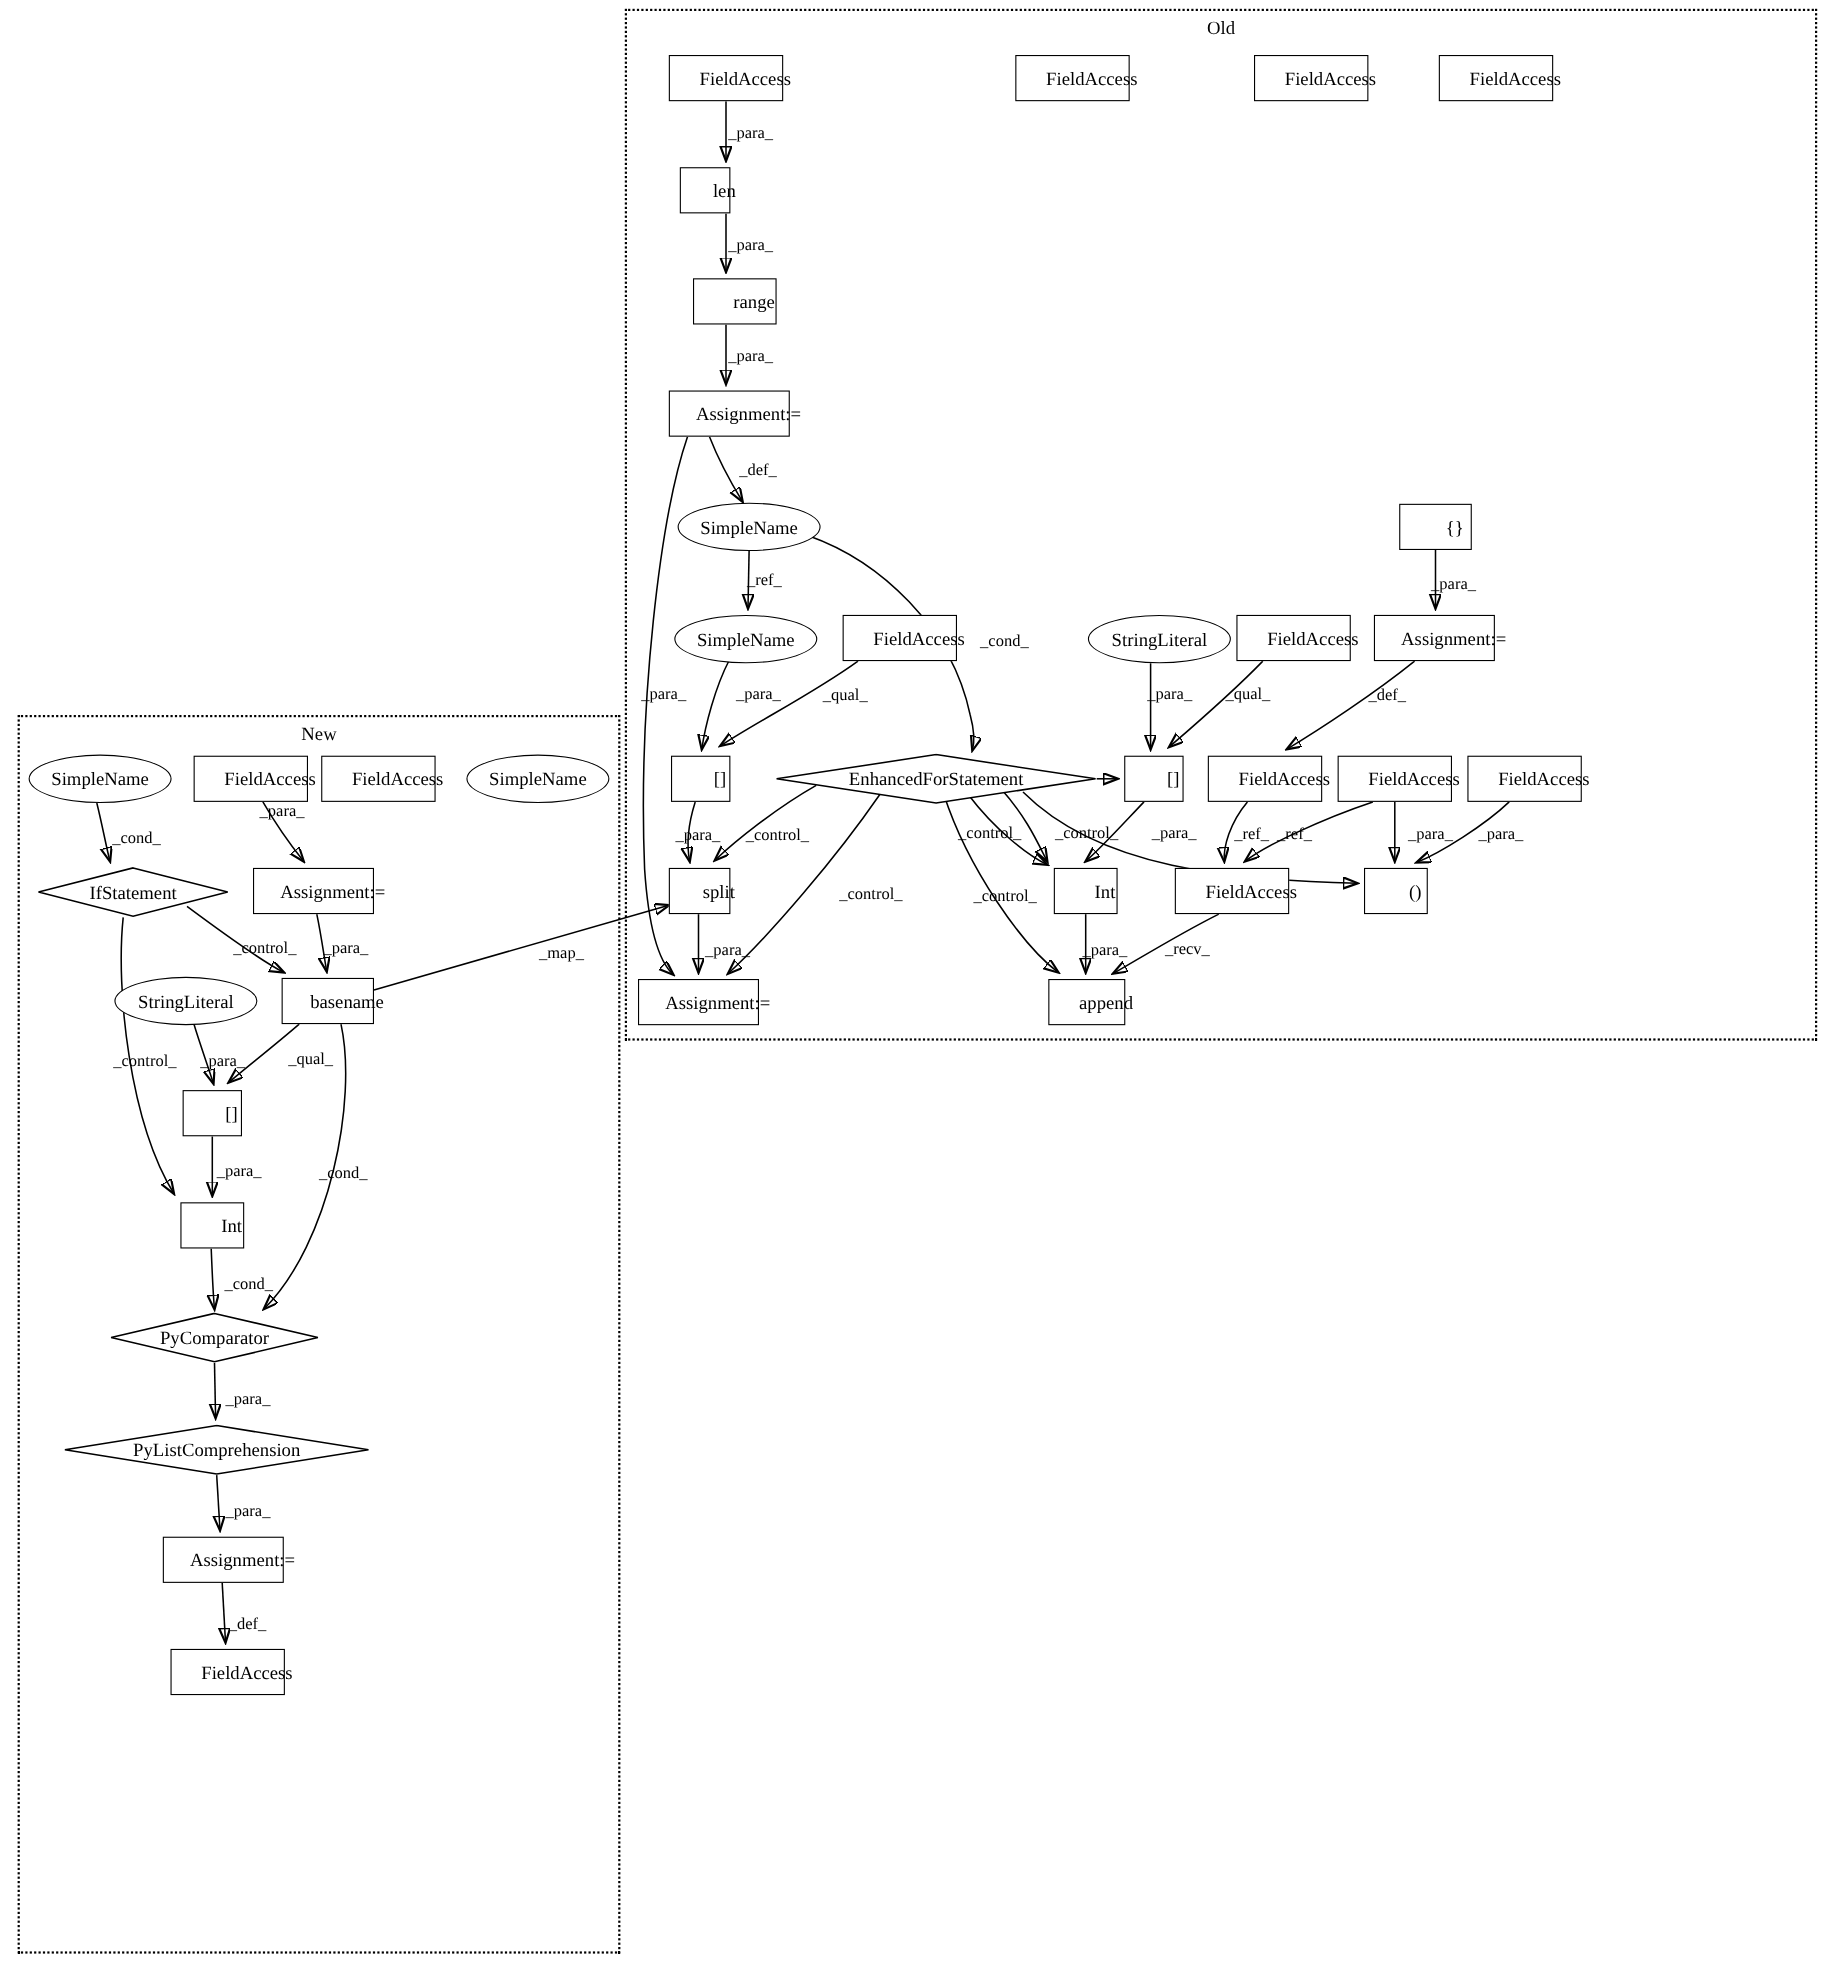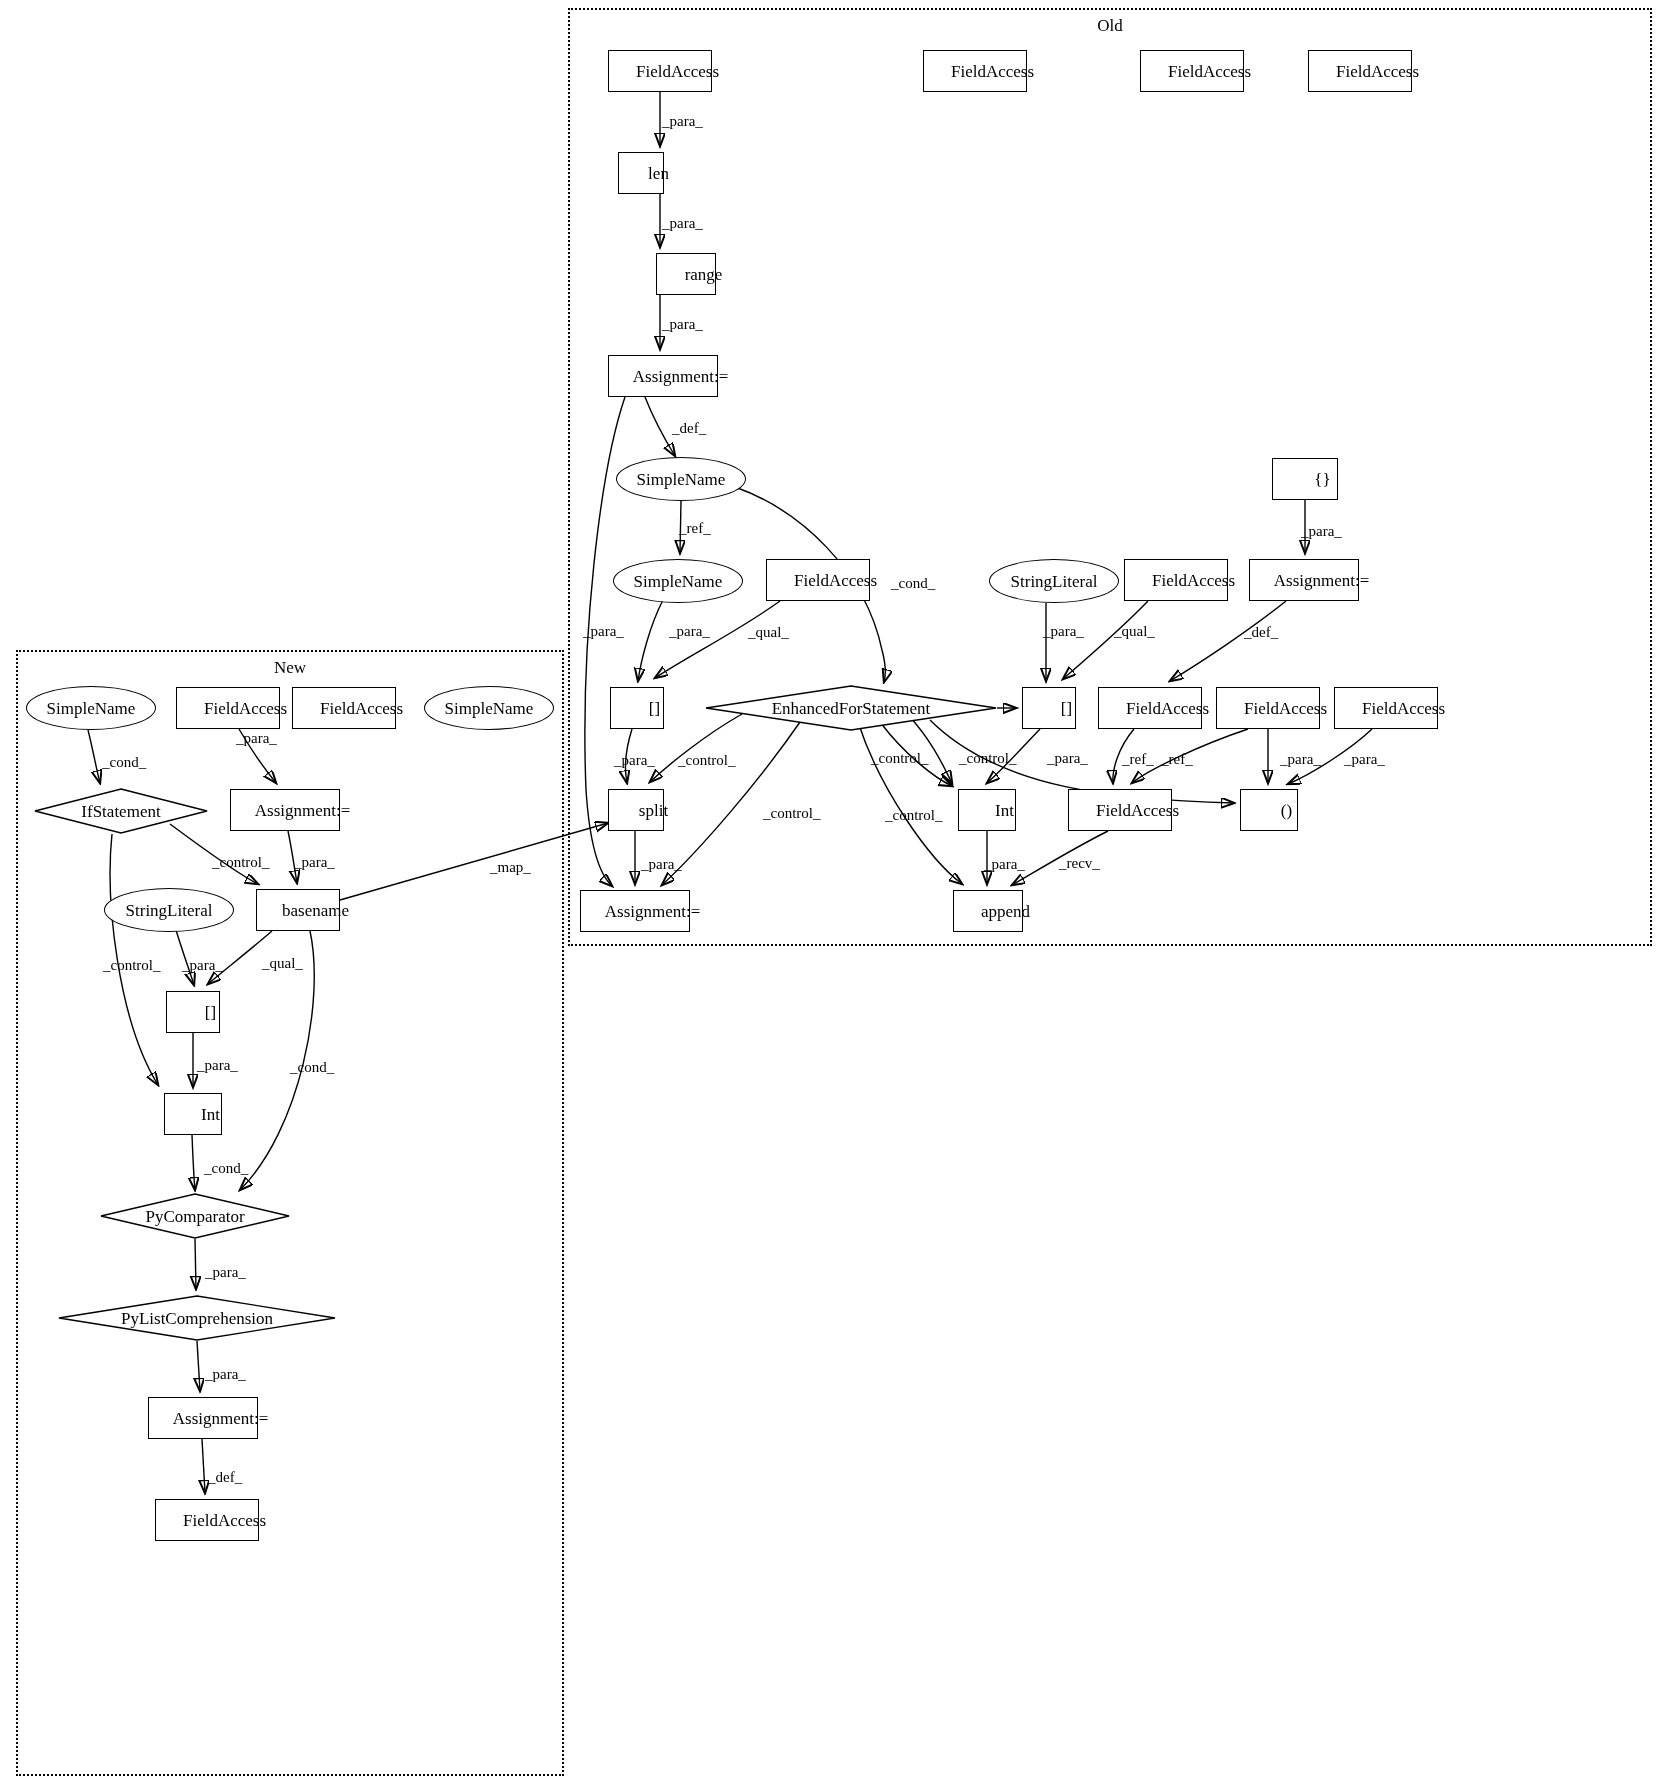--- a/index.html
+++ b/index.html
@@ -195,21 +195,21 @@
       </div>
       <div class="node box" style="left: 1140px; top: 50px; width: 104px; height: 42px;">
         <span>FieldAccess</span>
       </div>
       <div class="node box" style="left: 1308px; top: 50px; width: 104px; height: 42px;">
         <span>FieldAccess</span>
       </div>
       <div class="node box" style="left: 618px; top: 152px; width: 46px; height: 42px;">
         <span>len</span>
       </div>
-      <div class="node box" style="left: 656px; top: 253px; width: 60px; height: 42px;">
+      <div class="node box" style="left: 630px; top: 253px; width: 76px; height: 42px;">
         <span>range</span>
       </div>
       <div class="node box" style="left: 608px; top: 355px; width: 110px; height: 42px;">
         <span>Assignment:=</span>
       </div>
       <div class="node ellipse" style="left: 616px; top: 457px; width: 130px; height: 44px;">
         <span>SimpleName</span>
       </div>
       <div class="node ellipse" style="left: 613px; top: 559px; width: 130px; height: 44px;">
         <span>SimpleName</span>

